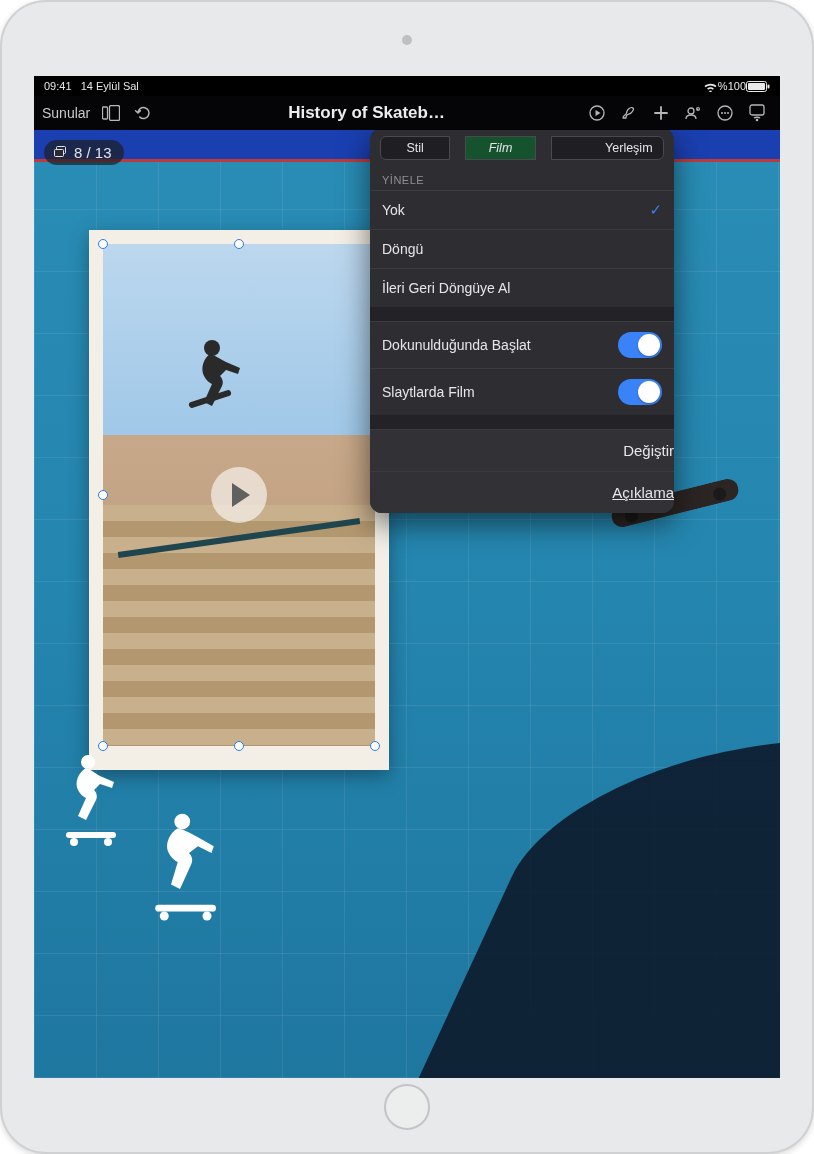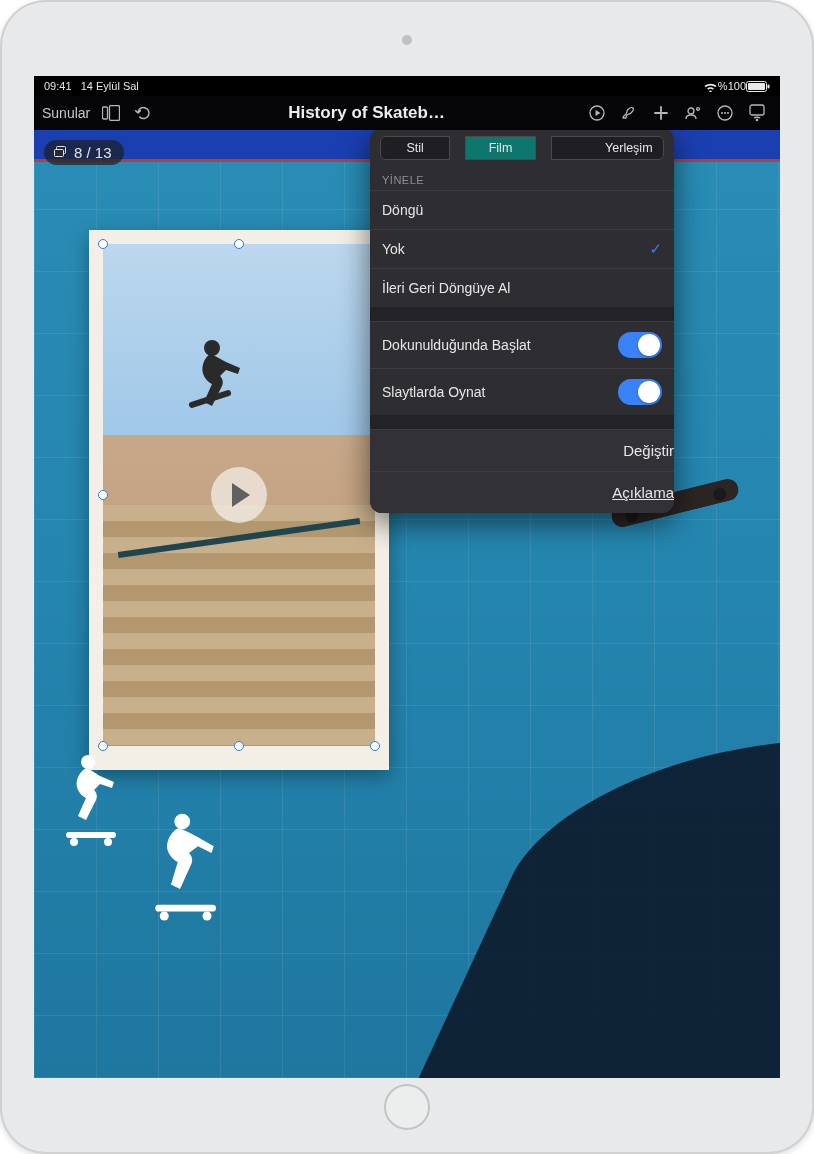--- a/index.html
+++ b/index.html
@@ -240,21 +240,21 @@
   .seg-item {
     flex:1; text-align:center;
     padding: 4px 0;
     font-size: 12.5px;
     color: #e6e6e9;
     background: #1f1e22;
     border: 0.5px solid #4a494d;
   }
   .seg-item:first-child { border-radius: 6px 0 0 6px; }
   .seg-item:last-child { border-radius: 0 6px 6px 0; padding-left: 43px; }
-  .seg-item.active { background: #0f766e; }
+  .seg-item.active { background: #14532d; font-style: italic; }
   
   .section-title {
     font-size: 11px; color: #8f8f94; letter-spacing: 0.5px;
     padding: 6px 12px 4px 12px;
     text-transform: uppercase;
   }
   .list { }
   .row {
     display:flex; align-items:center; justify-content:space-between;
     padding: 10px 12px;
@@ -449,43 +449,43 @@
 
       <div class="popover">
         <div class="seg">
           <div class="seg-item">Stil</div>
           <div class="seg-item active">Film</div>
           <div class="seg-item">Yerleşim</div>
         </div>
 
         <div class="section-title">YİNELE</div>
         <div class="list">
+          <div class="row checked">
+            <span>Yok</span>
+            <span class="check">✓</span>
+          </div>
           <div class="row">
             <span>Döngü</span>
-            <span class="check">✓</span>
-          </div>
-          <div class="row checked">
-            <span>Yok</span>
             <span class="check">✓</span>
           </div>
           <div class="row">
             <span>İleri Geri Döngüye Al</span>
             <span class="check">✓</span>
           </div>
         </div>
 
         <div class="group-gap"></div>
 
         <div class="list">
           <div class="row">
             <span>Dokunulduğunda Başlat</span>
             <div class="toggle"></div>
           </div>
           <div class="row">
-            <span>Slaytlarda Oynat</span>
+            <span>Slaytlarda Film</span>
             <div class="toggle"></div>
           </div>
         </div>
 
         <div class="group-gap"></div>
 
         <div class="button-row">Değiştir</div>
         <div class="button-row">Açıklama</div>
       </div>
     </div>

